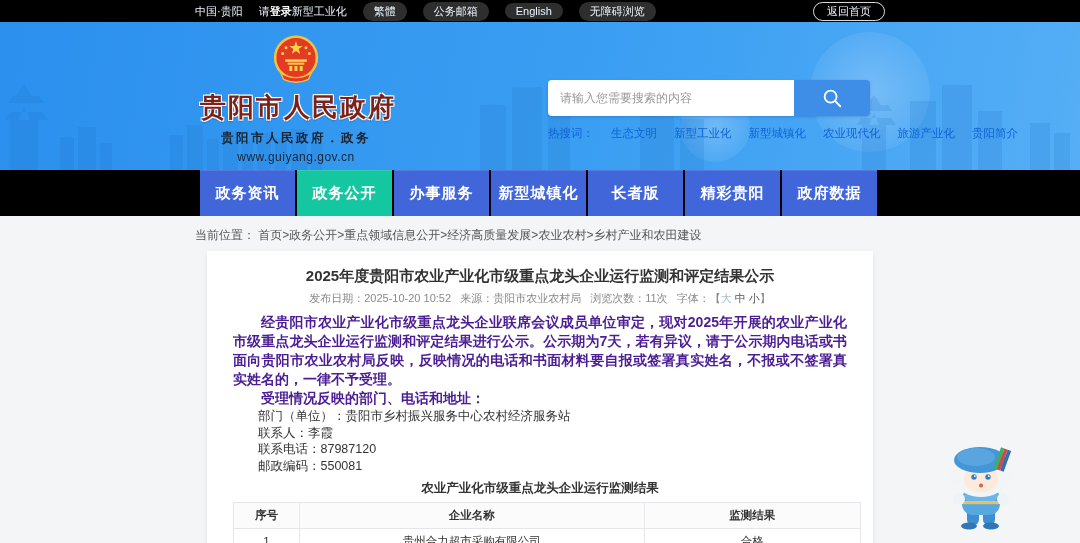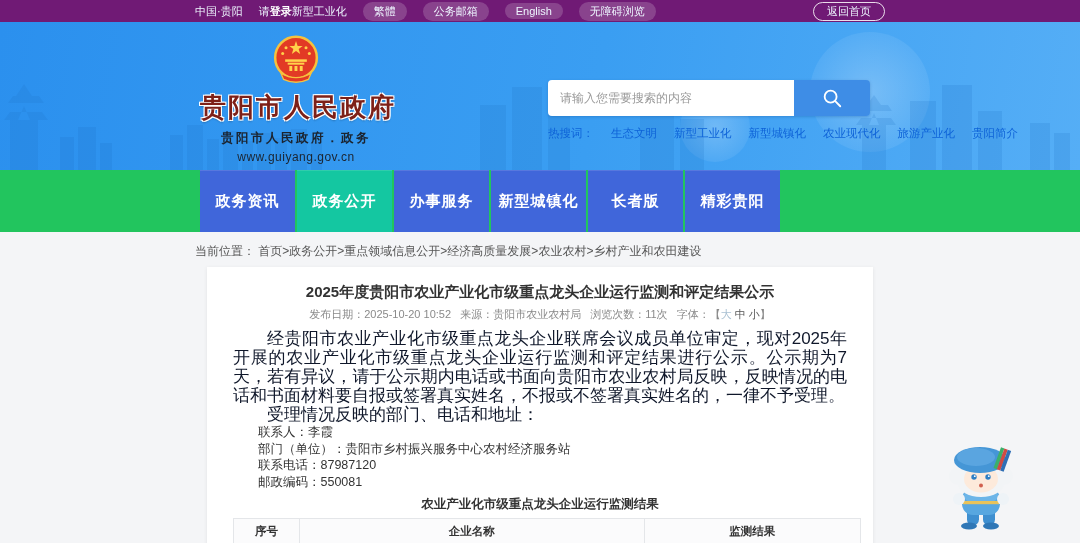--- a/index.html
+++ b/index.html
@@ -1,20 +1,20 @@
 <!DOCTYPE html>
 <html><head>
 <meta charset="utf-8">
 <style>
   * { margin:0; padding:0; box-sizing:border-box; }
   html,body { width:1080px; height:543px; overflow:hidden; }
   body { font-family:"Liberation Sans","DejaVu Sans",sans-serif; background:#f4f5f7; position:relative; }
 
   
-  .topbar { height:22px; background:#701a75; }
+  .topbar { height:22px; background:#000000; }
   .topbar-inner { width:690px; margin:0 auto; height:100%; display:flex; align-items:center; gap:16px; font-size:11px; color:#eef6ff; }
   .topbar-link { cursor:pointer; white-space:nowrap; }
   .topbar-login b { font-weight:bold; color:#fff; }
   .pill { background:rgba(255,255,255,.18); border-radius:10px; padding:2px 11px; cursor:pointer; white-space:nowrap; }
   .home-pill { margin-left:auto; border:1px solid rgba(255,255,255,.85); border-radius:10px; padding:1px 13px; cursor:pointer; white-space:nowrap; }
 
   
   .header { height:148px; background:linear-gradient(100deg,#2b90ee 0%,#3a9ef2 55%,#55aef6 100%); position:relative; overflow:hidden; }
   .city { position:absolute; left:0; bottom:0; width:1080px; height:95px; opacity:.5; }
   .bokeh { position:absolute; border-radius:50%; background:radial-gradient(circle, rgba(255,255,255,.25), rgba(255,255,255,0)); }
@@ -31,40 +31,40 @@
 
   .search-block { position:absolute; left:348px; top:58px; width:322px; }
   .search-row { display:flex; height:36px; border-radius:4px; overflow:hidden; box-shadow:0 1px 3px rgba(0,60,130,.25); }
   .search-input { flex:1; border:none; outline:none; padding:8px 12px; font-size:12px; color:#333; background:#fff; font-family:inherit; }
   .search-input::placeholder { color:#999; }
   .search-btn { width:76px; border:none; background:#3e8de6; cursor:pointer; display:flex; align-items:center; justify-content:center; }
   .hot-row { margin-top:10px; font-size:11.5px; color:#0e63d8; display:flex; gap:17px; white-space:nowrap; }
   .hot-word { cursor:pointer; }
 
   
-  .navbar { height:62px; background:#22c55e; }
+  .navbar { height:46px; background:#000000; }
   .nav-inner { width:680px; margin:0 auto; display:flex; height:100%; }
   .nav-item { width:95px; margin-right:2px; background:#4066da; color:#fff; font-size:15px; font-weight:bold;
     display:flex; align-items:center; justify-content:center; letter-spacing:1px; cursor:pointer;
     box-shadow:inset 0 1px 0 rgba(255,255,255,.12); }
   .nav-item:last-child { margin-right:0; }
   .nav-item.active { background:#14c7a1; }
 
   
   .breadcrumb { width:690px; margin:11px auto 7px; font-size:12px; color:#555; }
   .breadcrumb .crumb-path { cursor:pointer; }
 
   .card { width:666px; margin:0 auto; background:#fff; box-shadow:0 1px 4px rgba(0,0,0,.08); padding:12px 26px 40px; min-height:300px; }
   .article-title { text-align:center; font-size:15px; font-weight:bold; color:#333; line-height:19px; margin-bottom:6px; padding-top:3px; }
   .meta { text-align:center; font-size:11px; color:#8a8a8a; margin-bottom:7px; white-space:nowrap; }
   .meta .sep { display:inline-block; width:6px; }
   .font-size-opt { cursor:pointer; color:#555; }
   .font-size-opt.lg { color:#a9c0d2; }
 
-  .para { font-size:17px; color:#0f172a; line-height:19px; text-indent:2em; text-align:justify; }
+  .para { font-size:14px; color:#4c1d95; line-height:19px; text-indent:2em; text-align:justify;font-weight:bold; }
   .contact-line { font-size:12.5px; color:#333; line-height:16.5px; text-indent:2em; }
 
   .table-title { text-align:center; font-size:12.5px; font-weight:bold; color:#333; margin:6px 0 5px; }
   table.monitor { width:628px; margin:0 auto; border-collapse:collapse; font-size:11.5px; color:#333; table-layout:fixed; }
   table.monitor th, table.monitor td { border:1px solid #e4e6e9; text-align:center; font-weight:normal; }
   table.monitor th { height:26px; background:#fbfbfc;font-weight:bold; }
   table.monitor td { height:25px; background:#fff; }
   .col-no { width:10.5%; } .col-name { width:55%; } .col-result { width:34.5%; }
 
   
@@ -165,20 +165,21 @@
 </div>
 
 <div class="navbar">
   <div class="nav-inner">
     <div class="nav-item">政务资讯</div>
     <div class="nav-item active">政务公开</div>
     <div class="nav-item">办事服务</div>
     <div class="nav-item">新型城镇化</div>
     <div class="nav-item">长者版</div>
     <div class="nav-item">精彩贵阳</div>
+    <div class="nav-item">政府数据</div>
   </div>
 </div>
 
 <div class="breadcrumb">
   <span>当前位置：</span>
   <span class="crumb-path">首页&gt;政务公开&gt;重点领域信息公开&gt;经济高质量发展&gt;农业农村&gt;乡村产业和农田建设</span>
 </div>
 
 <div class="card">
   <div class="article-title">2025年度贵阳市农业产业化市级重点龙头企业运行监测和评定结果公示</div>
@@ -186,22 +187,22 @@
   <div class="meta">
     <span>发布日期：2025-10-20 10:52</span><span class="sep"></span>
     <span>来源：贵阳市农业农村局</span><span class="sep"></span>
     <span>浏览次数：11次</span><span class="sep"></span>
     <span>字体：</span><span>【</span><span class="font-size-opt lg">大</span>&nbsp;<span class="font-size-opt">中</span>&nbsp;<span class="font-size-opt">小</span><span>】</span>
   </div>
 
   <p class="para">经贵阳市农业产业化市级重点龙头企业联席会议成员单位审定，现对2025年开展的农业产业化市级重点龙头企业运行监测和评定结果进行公示。公示期为7天，若有异议，请于公示期内电话或书面向贵阳市农业农村局反映，反映情况的电话和书面材料要自报或签署真实姓名，不报或不签署真实姓名的，一律不予受理。</p>
   <p class="para">受理情况反映的部门、电话和地址：</p>
 
+  <p class="contact-line">部门（单位）：贵阳市乡村振兴服务中心农村经济服务站</p>
   <p class="contact-line">联系人：李霞</p>
-  <p class="contact-line">部门（单位）：贵阳市乡村振兴服务中心农村经济服务站</p>
   <p class="contact-line">联系电话：87987120</p>
   <p class="contact-line">邮政编码：550081</p>
 
   <div class="table-title">农业产业化市级重点龙头企业运行监测结果</div>
 
   <table class="monitor">
     <colgroup>
         <col class="col-no">
         <col class="col-name">
         <col class="col-result">

